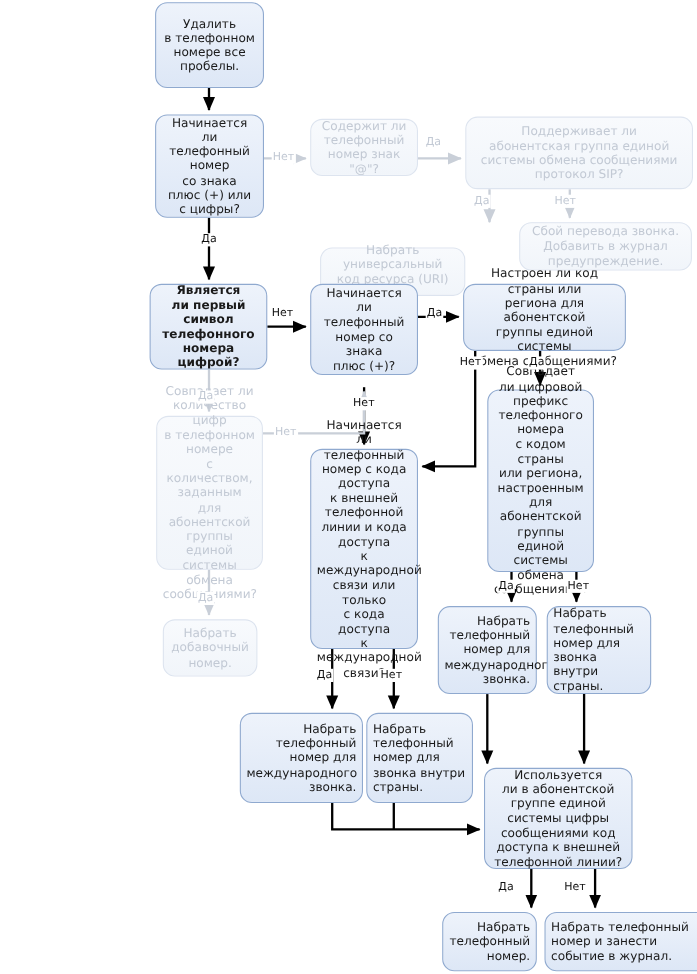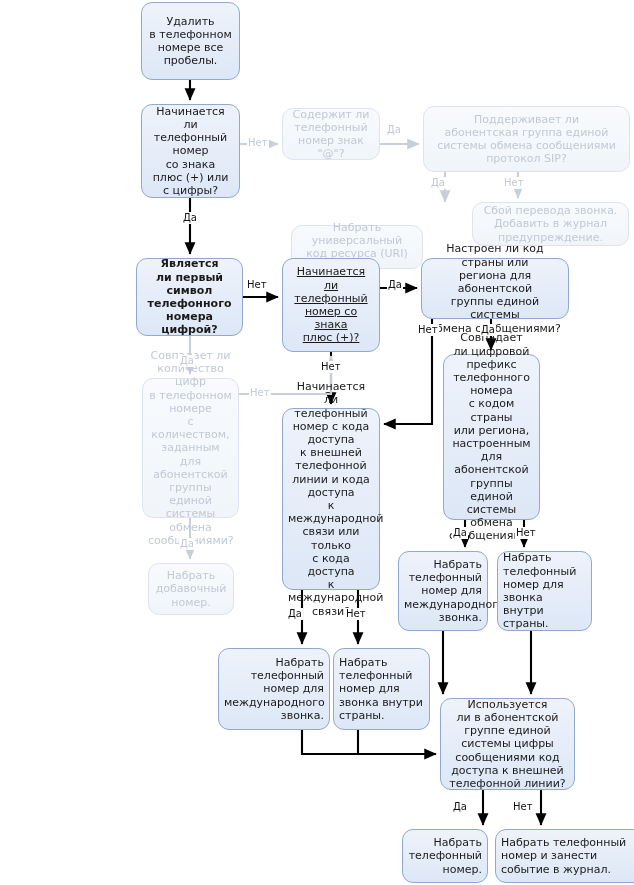--- a/index.html
+++ b/index.html
@@ -124,21 +124,21 @@
 Добавить в журнал
 предупреждение.</span>
     </div>
   <div class="node" style="left: 136px; top: 258px; width: 107px; height: 78px; font-weight: bold;">
       <span class="txt">Является
 ли первый
 символ
 телефонного
 номера цифрой?</span>
     </div>
-  <div class="node" style="left: 282px; top: 258px; width: 98px; height: 94px; text-decoration: underline;">
+  <div class="node" style="left: 282px; top: 258px; width: 98px; height: 83px;">
       <span class="txt">Начинается ли
 телефонный
 номер со
 знака
 плюс (+)?</span>
     </div>
   <div class="node" style="left: 421px; top: 258px; width: 148px; height: 61px;">
       <span class="txt">Настроен ли код страны или
 региона для абонентской
 группы единой системы

